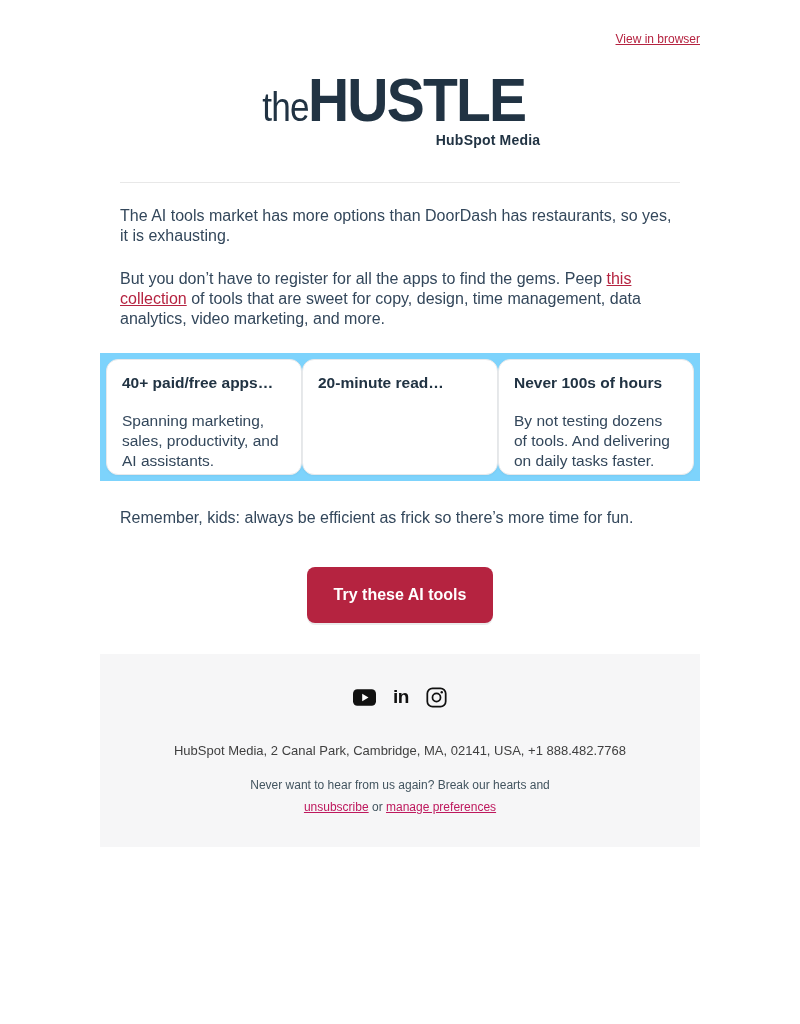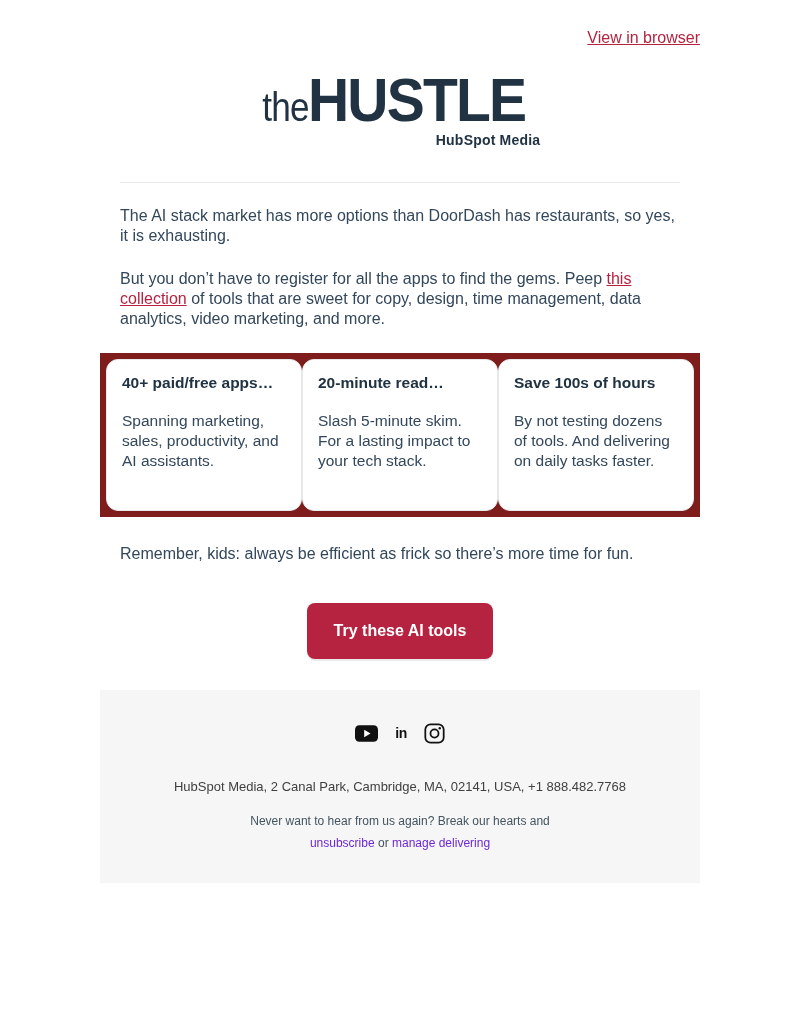--- a/index.html
+++ b/index.html
@@ -7,21 +7,21 @@
   body {
     width:800px; height:1024px; overflow:hidden;
     font-family:"Liberation Sans", sans-serif;
     color:#33475b;
   }
   .email { width:600px; margin:0 auto; }
 
   
   .view-row { padding-top:29px; text-align:right; }
   .view-link {
-    font-size:16px; color:#b52340; text-decoration:underline; cursor:pointer;
+    font-size:12px; color:#b52340; text-decoration:underline; cursor:pointer;
   }
 
   
   .logo-row { margin-top:24px; text-align:center; }
   .logo-block { display:inline-block; cursor:pointer; }
   .logo-line { display:flex; align-items:baseline; justify-content:center; color:#213343; }
   .logo-the {
     font-size:40px; font-weight:400; letter-spacing:-1px;
     transform:scaleX(0.88); transform-origin:right bottom;
   }
@@ -39,22 +39,22 @@
   
   .title {
     margin:33px 20px 0; font-size:28px; line-height:32px; font-weight:bold;
     color:#213343; letter-spacing:-0.3px;
   }
   .para { margin:23px 20px 0; font-size:16px; line-height:20px; color:#33475b; }
   .red-link { color:#b52340; text-decoration:underline; cursor:pointer; }
 
   
   .cards {
-    margin-top:24px; background:#7f1d1d; padding:6px;
-    display:flex; gap:0; height:164px;
+    margin-top:24px; background:#7dd3fc; padding:6px;
+    display:flex; gap:0; height:128px;
   }
   .card {
     flex:1 1 0; background:#ffffff; border:1px solid #e7e9eb; border-radius:12px;
     padding:14px 15px; box-shadow:0 1px 2px rgba(0,0,0,0.04);
   }
   .card-title { font-size:15.5px; font-weight:bold; color:#213343; }
   .card-body { margin-top:19px; font-size:15.5px; line-height:20px; color:#33475b; }
 
   .closing { margin-top:27px; }
 
@@ -67,25 +67,25 @@
     box-shadow:0 2px 0 rgba(0,0,0,0.08);
   }
 
   
   .footer {
     margin-top:31px; height:193px; background:#f6f6f7;
     text-align:center; padding-top:31px;
   }
   .social { display:flex; justify-content:center; align-items:center; gap:17px; height:24px; }
   .social a { display:inline-flex; align-items:center; justify-content:center; cursor:pointer; text-decoration:none; }
-  .li-glyph { font-size:14px; font-weight:bold; color:#111; letter-spacing:-0.5px; font-family:"Liberation Sans", sans-serif; }
+  .li-glyph { font-size:19px; font-weight:bold; color:#111; letter-spacing:-0.5px; font-family:"Liberation Sans", sans-serif; }
   .address { margin-top:34px; font-size:13px; color:#404040; }
   .unsub-line { margin-top:20px; font-size:12px; color:#42545f; }
   .links-line { margin-top:8px; font-size:12px; color:#42545f; }
-  .links-line a { color:#6d28d9; cursor:pointer; }
+  .links-line a { color:#be185d; text-decoration:underline; cursor:pointer; }
 </style>
 </head>
 <body>
 
 <div class="email">
 
   <div class="view-row">
     <a class="view-link">View in browser</a>
   </div>
 
@@ -95,35 +95,34 @@
         <span class="logo-the">the</span>
           <span class="logo-hustle">HUSTLE</span>
       </div>
       <div class="logo-sub">HubSpot Media</div>
     </div>
   </div>
 
   <hr class="divider">
 
 
-  <p class="para">The AI stack market has more options than DoorDash has restaurants, so yes, it is exhausting.</p>
+  <p class="para">The AI tools market has more options than DoorDash has restaurants, so yes, it is exhausting.</p>
 
   <p class="para"><span>But you don’t have to register for all the apps to find the gems. Peep </span><a class="red-link">this collection</a><span> of tools that are sweet for copy, design, time management, data analytics, video marketing, and more.</span></p>
 
   <div class="cards">
     <div class="card">
       <div class="card-title">40+ paid/free apps…</div>
       <div class="card-body">Spanning marketing, sales, productivity, and AI assistants.</div>
     </div>
     <div class="card">
       <div class="card-title">20-minute read…</div>
-      <div class="card-body">Slash 5-minute skim. For a lasting impact to your tech stack.</div>
     </div>
     <div class="card">
-      <div class="card-title">Save 100s of hours</div>
+      <div class="card-title">Never 100s of hours</div>
       <div class="card-body">By not testing dozens of tools. And delivering on daily tasks faster.</div>
     </div>
   </div>
 
   <p class="para closing">Remember, kids: always be efficient as frick so there’s more time for fun.</p>
 
   <div class="cta-row">
     <a class="cta">Try these AI tools</a>
   </div>
 
@@ -144,17 +143,17 @@
           <circle cx="12" cy="12" r="4.6" stroke="#111111" stroke-width="2"></circle>
           <circle cx="18" cy="6.1" r="1.4" fill="#111111"></circle>
         </svg>
       </a>
     </div>
     <div class="address">HubSpot Media, 2 Canal Park, Cambridge, MA, 02141, USA, +1 888.482.7768</div>
     <div class="unsub-line">Never want to hear from us again? Break our hearts and</div>
     <div class="links-line">
       <a>unsubscribe</a>
       <span>or</span>
-      <a>manage delivering</a>
+      <a>manage preferences</a>
     </div>
   </div>
 
 </div>
 
 </body></html>

